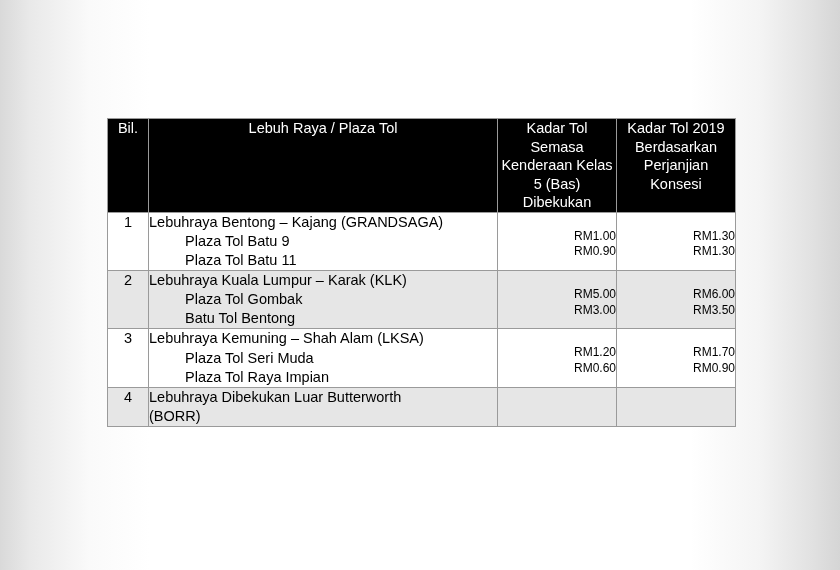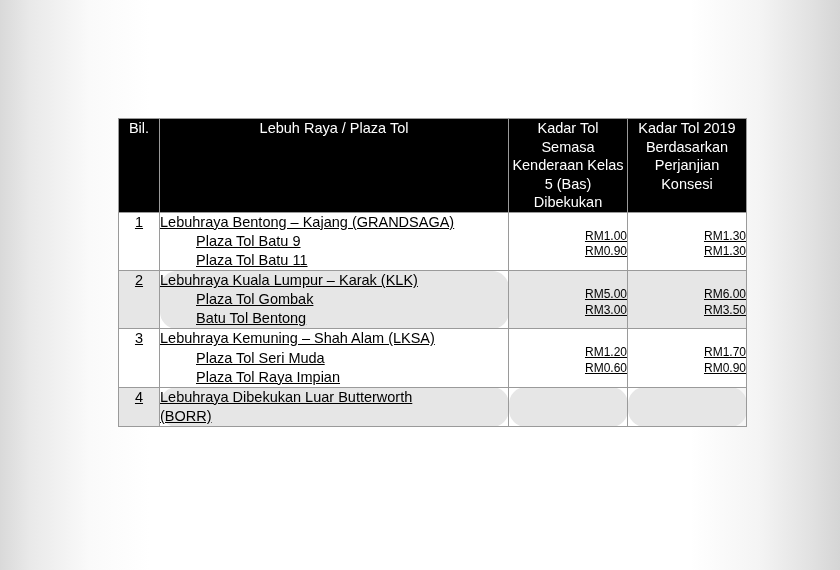--- a/index.html
+++ b/index.html
@@ -24,24 +24,23 @@
         #e9e9e9 30px,
         #fafafa 90px,
         #ffffff 150px,
         #ffffff 690px,
         #f4f4f4 760px,
         #e2e2e2 810px,
         #d5d5d5 840px);
   }
   .table-wrap {
     position: absolute;
-    left: 118px;
+    left: 107px;
     top: 118px;
     width: 624px;
-    text-decoration: underline;
   }
   table.toll {
     border-collapse: collapse;
     width: 624px;
     table-layout: fixed;
     font-size: 14.5px;
     color: #000;
   }
   table.toll td, table.toll th {
     border: 1px solid #9a9a9a;
@@ -96,21 +95,20 @@
   }
   tr.shaded td {
     background: #e6e6e6;
   }
   tr.plain td {
     background: #ffffff;
   }
   tr.shaded td.c-rate.empty,
   tr.shaded td.c-road {
     background: #e6e6e6;
-    border-radius: 17px;
   }
 </style>
 </head>
 <body>
 
 <div class="page">
   <div class="table-wrap">
     <table class="toll">
       <thead>
         <tr>

